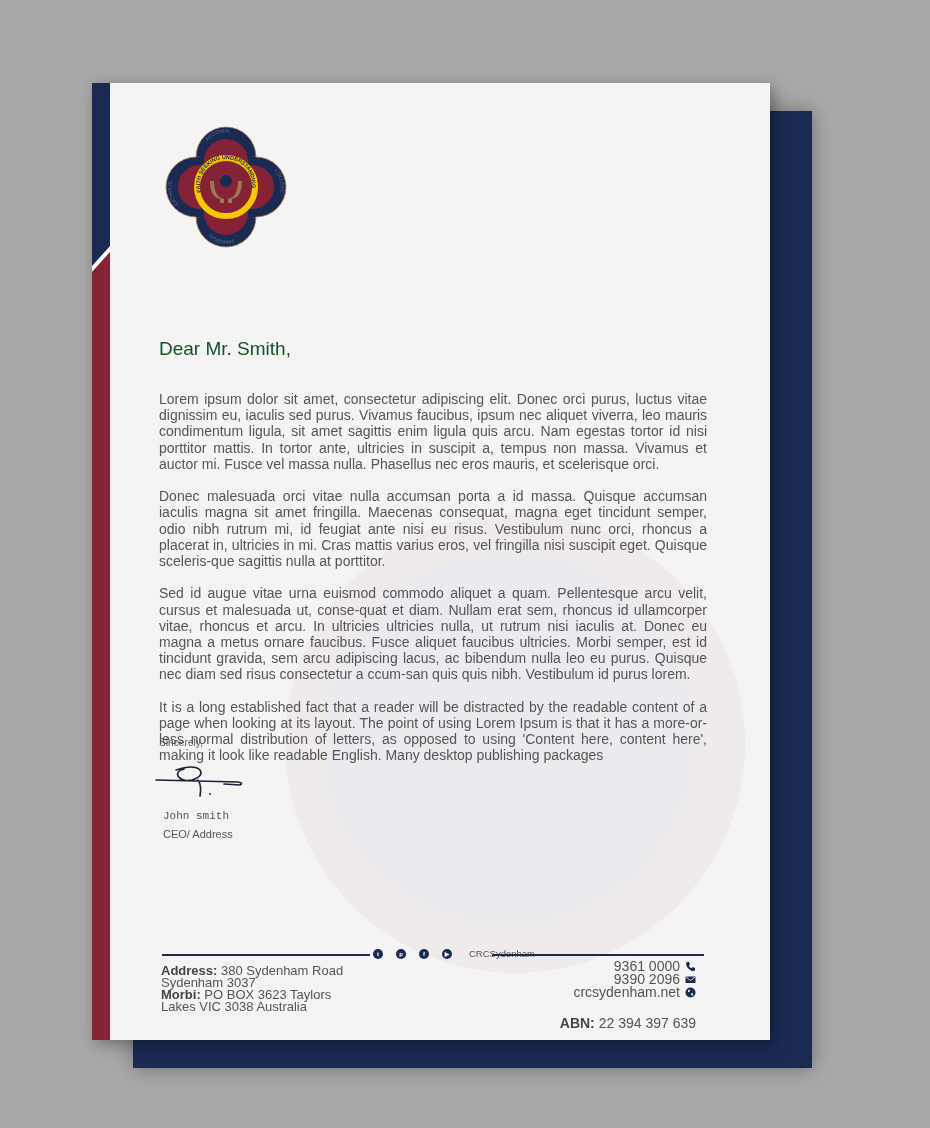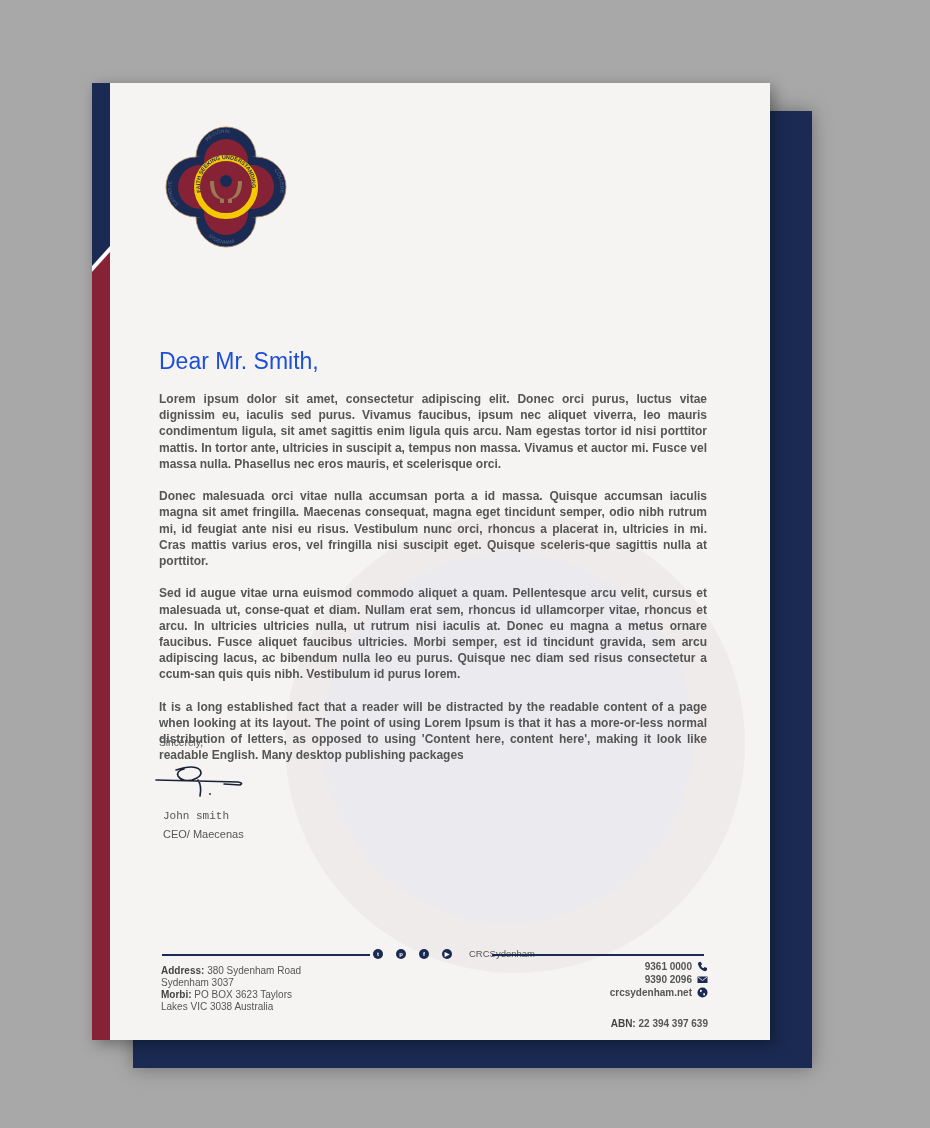--- a/index.html
+++ b/index.html
@@ -4,35 +4,35 @@
 <style>
   html, body { margin:0; padding:0; }
   body { width:930px; height:1128px; background:#a9a8a9; position:relative; overflow:hidden; font-family:"Liberation Sans", sans-serif; }
   .back-sheet { position:absolute; left:133px; top:111px; width:679px; height:957px; background:#1a2a52; box-shadow:0 0 18px rgba(0,0,0,0.35); }
   .front-sheet { position:absolute; left:92px; top:83px; width:678px; height:957px; background:#f5f4f3; box-shadow:4px 4px 14px rgba(0,0,0,0.35); overflow:hidden; }
   .stripe { position:absolute; left:0; top:0; width:18px; height:957px; }
   .stripe svg { display:block; }
   .watermark { position:absolute; left:193px; top:430px; width:460px; height:460px; border-radius:50%; background:#eeebea; }
   .watermark-inner { position:absolute; left:38px; top:40px; width:370px; height:370px; border-radius:50%; background:#ebeaee; }
   .logo { position:absolute; left:72px; top:42px; width:124px; height:124px; }
-  .greeting { position:absolute; left:67px; top:265px; font-size:23px; color:#1d4ed8; }
-  .body-text { position:absolute; left:67px; top:308px; width:548px; font-size:12px; line-height:16.2px; color:#555; text-align:justify;font-weight:bold; }
+  .greeting { position:absolute; left:67px; top:255px; font-size:19px; color:#14532d; }
+  .body-text { position:absolute; left:67px; top:308px; width:548px; font-size:14px; line-height:16.2px; color:#555; text-align:justify; }
   .body-text p { margin:0 0 16.2px 0; text-align:justify; text-align-last:left; }
   .closing { position:absolute; left:67px; top:654px; font-size:10.2px; color:#555; }
   .signature { position:absolute; left:62px; top:675px; width:92px; height:44px; }
   .signer-name { position:absolute; left:71px; top:727px; font-size:11px; color:#555;font-family:Liberation Mono, monospace; }
   .signer-title { position:absolute; left:71px; top:745px; font-size:11px; color:#555; }
   .footer-line-left { position:absolute; left:70px; top:871px; width:208px; height:1.5px; background:#1a2a52; }
   .footer-line-right { position:absolute; left:400px; top:871px; width:212px; height:1.5px; background:#1a2a52; }
   .social { position:absolute; left:281px; top:865px; display:flex; align-items:center; gap:13px; }
   .social .ic { width:10px; height:10px; border-radius:50%; background:#1a2a52; color:#fff; font-size:6px; line-height:10px; text-align:center; font-weight:bold; }
   .social-handle { margin-left:4px; font-size:9.5px; color:#555; }
-  .address { position:absolute; left:69px; top:882px; font-size:10px; line-height:12px; color:#555; }
+  .address { position:absolute; left:69px; top:882px; font-size:13px; line-height:12px; color:#555; }
   .address b { color:#444; }
-  .contact { position:absolute; right:62px; top:877px; font-size:10px; line-height:13px; color:#555; text-align:right;font-weight:bold; }
+  .contact { position:absolute; right:74px; top:877px; font-size:14px; line-height:13px; color:#555; text-align:right; }
   .contact-row { display:flex; justify-content:flex-end; align-items:center; gap:5px; }
   .contact-row .cicon { width:11px; height:11px; display:inline-block; }
   .abn { margin-top:18px; }
   .abn b { color:#444; }
 </style>
 </head>
 <body>
 
 <div class="back-sheet"></div>
 
@@ -97,21 +97,21 @@
   <div class="closing">Sincerely,</div>
 
   <div class="signature">
     <svg width="92" height="44" viewBox="0 0 92 44">
       <path d="M2,22 L84,24 Q90,25 86,27 L70,26 M22,12 Q40,6 46,12 Q50,18 38,22 Q28,24 24,18 Q22,13 30,11 M44,22 Q48,28 46,38" fill="none" stroke="#1a2236" stroke-width="1.6" stroke-linecap="round"></path>
       <circle cx="56" cy="36" r="0.9" fill="#1a2236"></circle>
     </svg>
   </div>
 
   <div class="signer-name">John smith</div>
-  <div class="signer-title">CEO/ Maecenas</div>
+  <div class="signer-title">CEO/ Address</div>
 
   <div class="footer-line-left"></div>
   <div class="social">
     <span class="ic">t</span>
     <span class="ic">p</span>
     <span class="ic">f</span>
     <span class="ic">▶</span>
     <span class="social-handle">CRCSydenham</span>
   </div>
   <div class="footer-line-right"></div>

